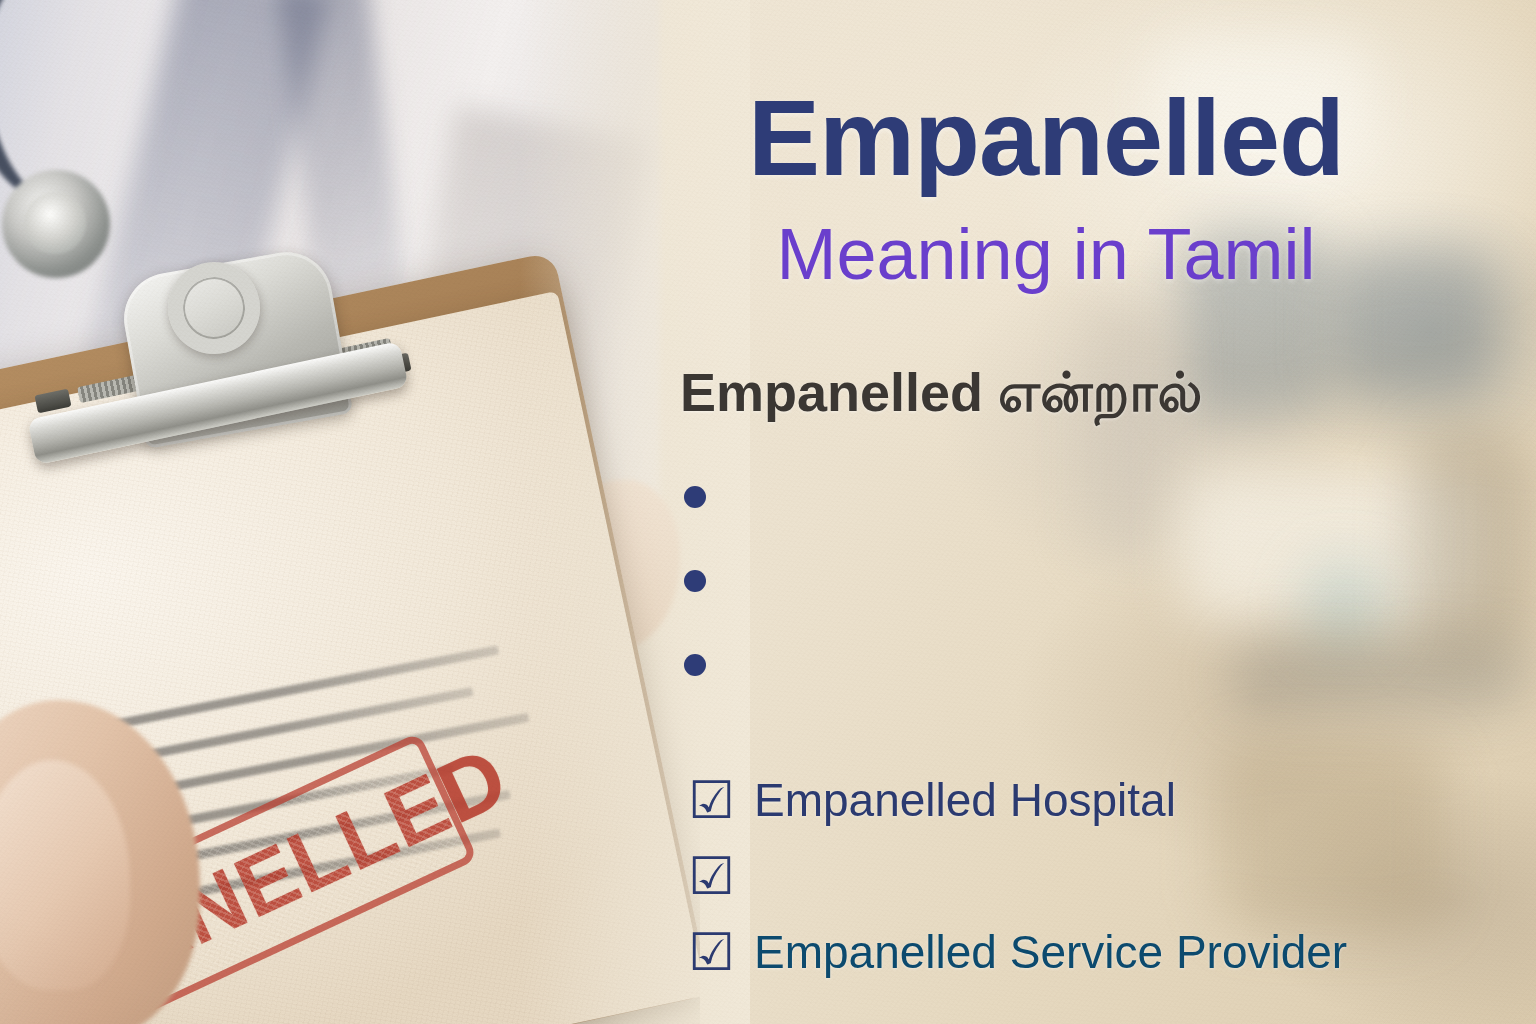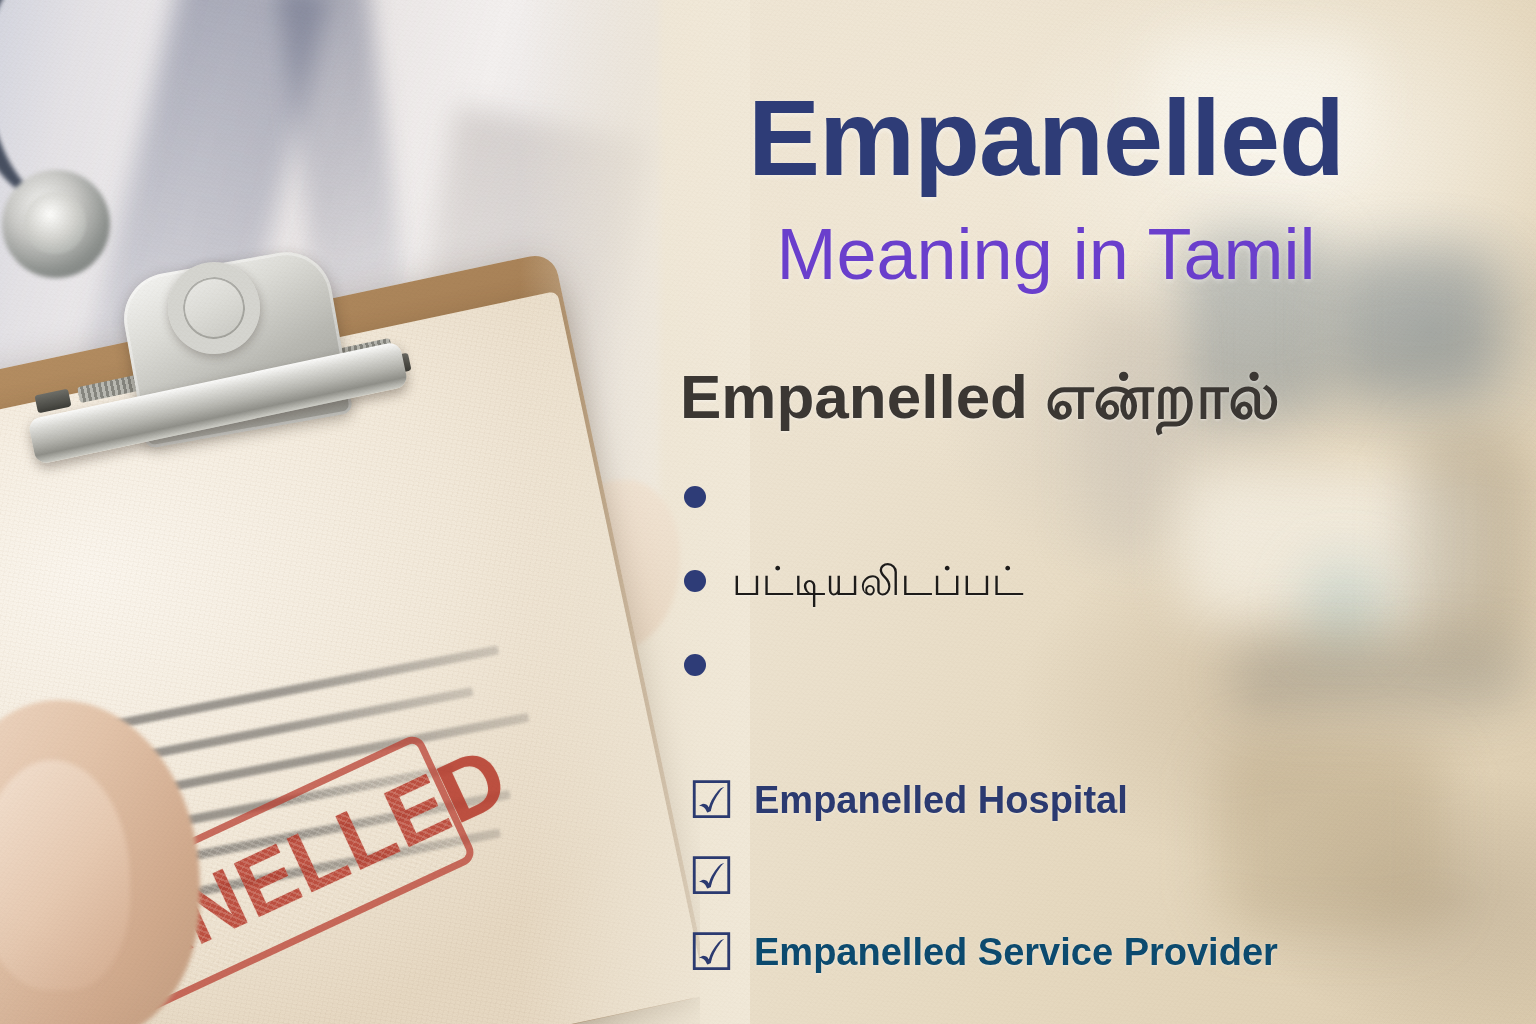--- a/index.html
+++ b/index.html
@@ -257,21 +257,21 @@
   .subtitle {
     position:absolute; left:4px; top:218px; width:972px;
     text-align:center;
     font-size:72px; font-weight:400; line-height:1;
     color:#6a3fcc;
     text-shadow:0 2px 5px rgba(255,255,255,.40);
   }
 
   .section-head {
     position:absolute; left:124px; top:362px;
-    font-size:62px; font-weight:700; line-height:1.12;
+    font-size:54px; font-weight:700; line-height:1.12;
     color:#3b3733;
     text-shadow:0 1px 3px rgba(255,255,255,.5);
     white-space:nowrap;
   }
 
   
   .bullets {
     position:absolute; left:128px; top:455px; width:860px;
     list-style:none;
   }
@@ -302,21 +302,21 @@
   }
   .check-box {
     flex:0 0 auto;
     position:relative;
     width:44px; height:44px;
     font-size:52px; line-height:44px;
     color:#2b3a70;
     font-family:"DejaVu Sans", sans-serif;
   }
   .check-label {
-    font-size:38px; font-weight:700; line-height:1;
+    font-size:46px; font-weight:400; line-height:1;
     white-space:nowrap;
     text-shadow:0 1px 3px rgba(255,255,255,.42);
   }
   .check-label.navy { color:#2b3a70; }
   .check-label.gray { color:#0c4a6e; }
 </style>
 </head>
 <body>
 
 <div class="canvas">
@@ -385,21 +385,20 @@
     <div class="subtitle">Meaning in Tamil</div>
 
     <div class="section-head">Empanelled என்றால்</div>
 
     <ul class="bullets">
       <li class="bullet-item">
         <span class="bullet-dot"></span>
       </li>
       <li class="bullet-item">
         <span class="bullet-dot"></span>
-        <span class="bullet-text">பட்டியலிடப்பட்</span>
       </li>
       <li class="bullet-item">
         <span class="bullet-dot"></span>
       </li>
     </ul>
 
     <ul class="checklist">
       <li class="check-item">
         <span class="check-box">☑</span>
         <span class="check-label navy">Empanelled Hospital</span>

